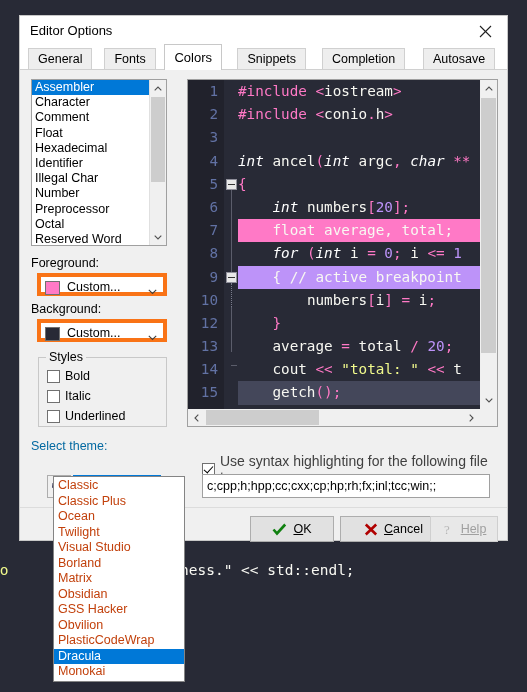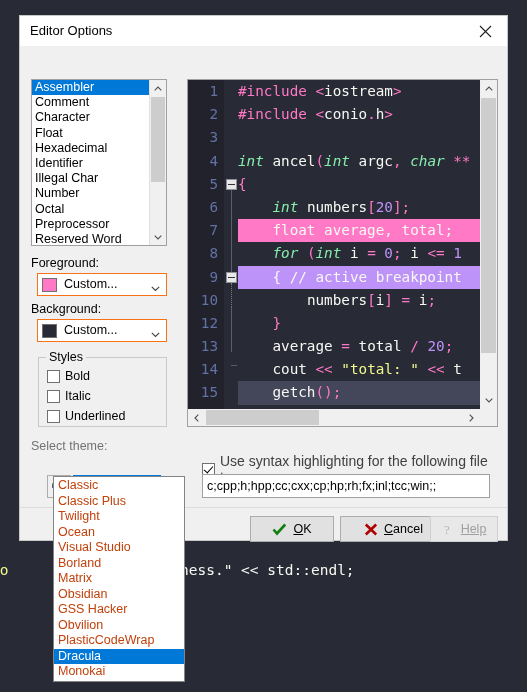--- a/index.html
+++ b/index.html
@@ -170,21 +170,21 @@
   .field-label {
     position: absolute;
     font-size: 12.5px;
     color: #000;
   }
   .color-combo {
     position: absolute;
     width: 130px;
     height: 23px;
     background: #ffffff;
-    border: 1px solid #f97316;
+    border: 4px solid #f97316;
     box-sizing: border-box;
     cursor: pointer;
   }
   .color-combo .swatch {
     position: absolute;
     left: 4px;
     top: 4px;
     width: 15px;
     height: 14px;
     border: 1px solid #707070;
@@ -337,21 +337,21 @@
     position: absolute;
     left: 43px;
     width: 6px;
     height: 1px;
     background: #5b5d6b;
     z-index: 1;
   }
   
   .t-pre   { color: #ff79c6; }
   .t-str   { color: #f1fa8c; }
-  .t-kw    { color: #86efac; font-style: italic; text-align: center; }
+  .t-kw    { color: #ffffff; font-style: italic; text-align: center; }
   .t-id    { color: #f8f8f2; }
   .t-punc  { color: #ff79c6; }
   .t-num   { color: #bd93f9; }
   .t-white { color: #f8f8f2; }
 
   
   #pv-vsb {
     position: absolute;
     right: 0; top: 0;
     width: 17px;
@@ -373,21 +373,21 @@
   }
   .hsb-arr {
     position: absolute;
     top: 0; bottom: 0;
     width: 17px;
     display: flex; align-items: center; justify-content: center;
     cursor: pointer;
   }
 
   
-  #theme-label { position: absolute; left: 11px; top: 369px; font-size: 12.5px; color:#737373;text-align:right; }
+  #theme-label { position: absolute; left: 11px; top: 369px; font-size: 12.5px; color:#0369a1;text-align:right; }
   #theme-icon-btn {
     position: absolute;
     left: 27px; top: 405px;
     width: 24px; height: 23px;
     background: #f0f0f0;
     border: 1px solid #adadad;
     box-sizing: border-box;
     display: flex; align-items: center; justify-content: center;
     cursor: pointer;
   }
@@ -503,35 +503,43 @@
   <div id="titlebar">
     <div id="dialog-title">Editor Options</div>
     <div id="close-btn">
       <svg width="13" height="13" viewBox="0 0 13 13" aria-hidden="true">
         <line x1="1" y1="1" x2="12" y2="12" stroke="#222" stroke-width="1.1"></line>
         <line x1="12" y1="1" x2="1" y2="12" stroke="#222" stroke-width="1.1"></line>
       </svg>
     </div>
   </div>
 
+  <div id="tabstrip">
+      <div class="tab" style="left: 8px;">General</div>
+      <div class="tab" style="left: 84.4px;">Fonts</div>
+      <div class="tab active" style="left: 144.4px;">Colors</div>
+      <div class="tab" style="left: 217.4px;">Snippets</div>
+      <div class="tab" style="left: 302px;">Completion</div>
+      <div class="tab" style="left: 403px;">Autosave</div>
+    </div>
 
   <div id="tabpage">
 
     <div id="element-list">
       <div id="element-list-items">
           <div class="el-item selected">Assembler</div>
+          <div class="el-item">Character</div>
           <div class="el-item">Comment</div>
-          <div class="el-item">Character</div>
           <div class="el-item">Float</div>
           <div class="el-item">Hexadecimal</div>
           <div class="el-item">Identifier</div>
           <div class="el-item">Illegal Char</div>
           <div class="el-item">Number</div>
+          <div class="el-item">Preprocessor</div>
           <div class="el-item">Octal</div>
-          <div class="el-item">Preprocessor</div>
           <div class="el-item">Reserved Word</div>
         </div>
       <div class="vsb">
         <div class="arr top">
           <svg width="8" height="5" viewBox="0 0 8 5">
               <path d="M0.7 4.3 L4 1 L7.3 4.3" stroke="#505050" stroke-width="1.1" fill="none"></path>
             </svg>
         </div>
         <div class="thumb" style="top:17px; height:85px;"></div>
         <div class="arr bot">
@@ -684,22 +692,22 @@
       </svg>
       <span class="acc">Help</span>
     </div>
 
   </div>
 </div>
 
 <div id="theme-popup">
     <div class="popup-item">Classic</div>
     <div class="popup-item">Classic Plus</div>
+    <div class="popup-item">Ocean</div>
     <div class="popup-item">Twilight</div>
-    <div class="popup-item">Ocean</div>
     <div class="popup-item">Visual Studio</div>
     <div class="popup-item">Borland</div>
     <div class="popup-item">Matrix</div>
     <div class="popup-item">Obsidian</div>
     <div class="popup-item">GSS Hacker</div>
     <div class="popup-item">Obvilion</div>
     <div class="popup-item">PlasticCodeWrap</div>
     <div class="popup-item selected">Dracula</div>
     <div class="popup-item">Monokai</div>
   </div>

